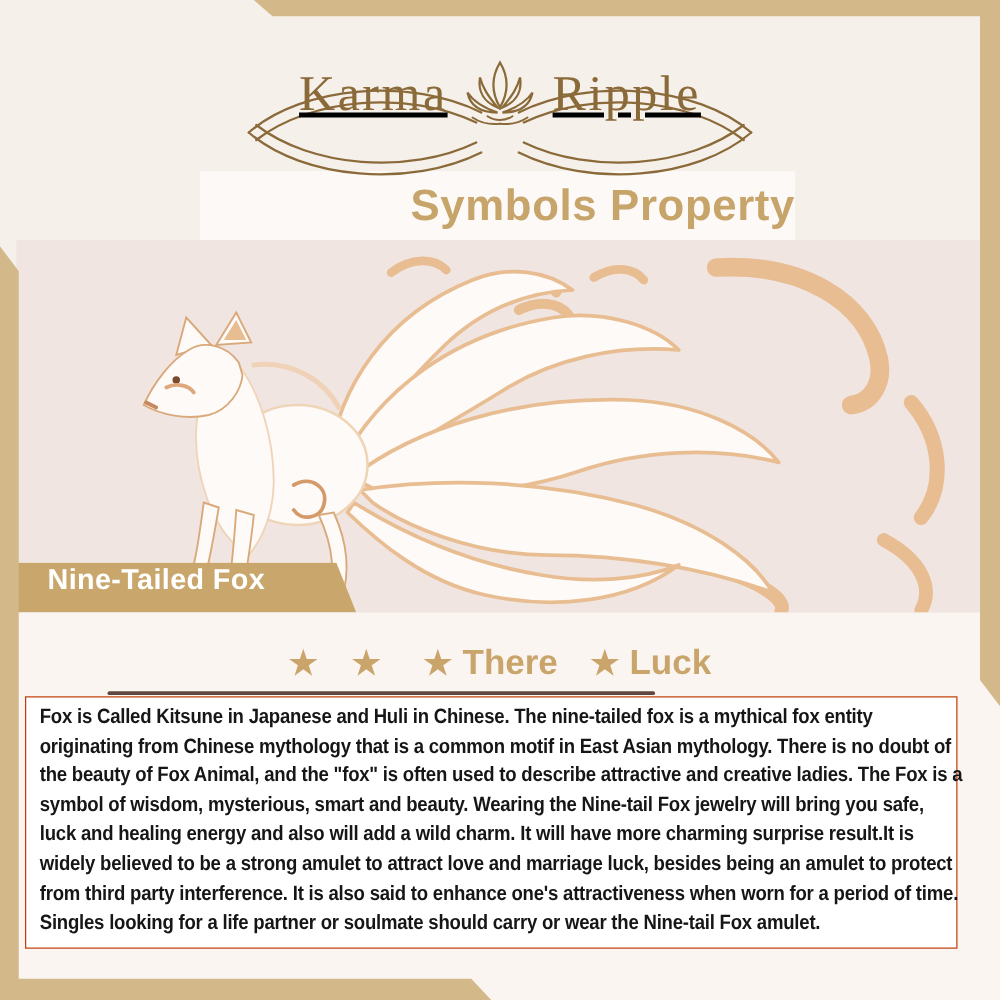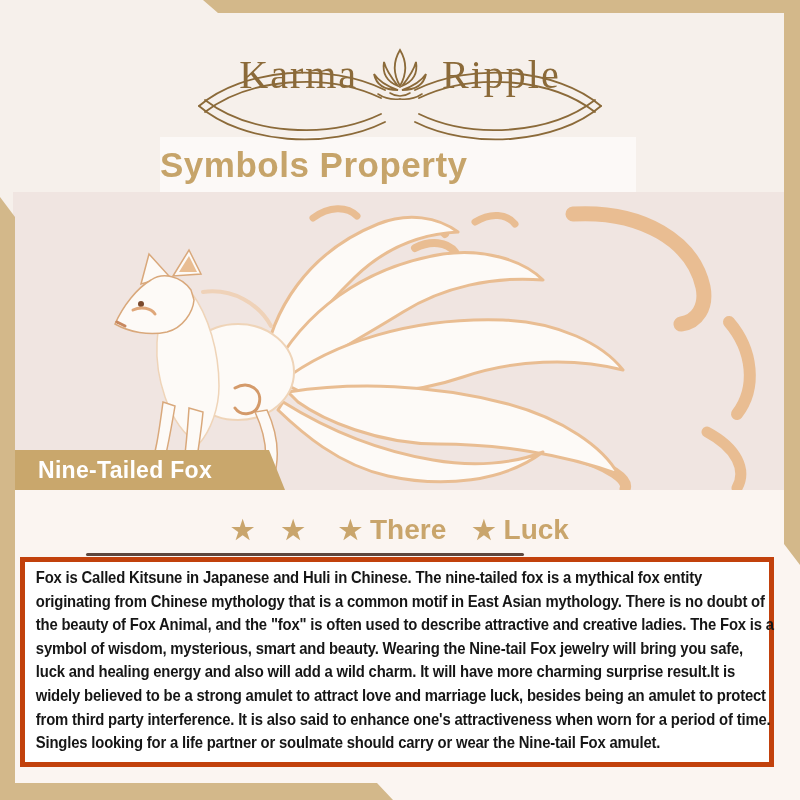--- a/index.html
+++ b/index.html
@@ -7,44 +7,44 @@
     width:800px;height:800px;position:relative;overflow:hidden;
     background:#F6F0EB;
     font-family:"Liberation Sans", sans-serif;
   }
   .abs{position:absolute;}
   
   .lower-section{left:0;top:490px;width:800px;height:310px;background:#FBF5F1;}
   
   .frame-svg{left:0;top:0;width:800px;height:800px;pointer-events:none;z-index:40;}
   
-  .logo-wrap{left:0;top:28px;width:800px;height:92px;display:flex;align-items:center;justify-content:center;z-index:5;}
+  .logo-wrap{left:0;top:28px;width:800px;height:92px;display:flex;align-items:center;justify-content:center;z-index:5;text-decoration:underline;}
   .logo-arcs{position:absolute;left:185px;top:32px;width:430px;height:88px;}
   .logo-text{font-family:"Liberation Serif", serif;font-size:40px;color:#8B6A39;letter-spacing:2px;z-index:2;}
   .lotus{width:64px;height:58px;margin:0 10px;z-index:2;}
   
-  .heading-band{left:160px;top:137px;width:476px;height:55px;background:#FCF9F7;display:flex;align-items:center;justify-content:flex-start;z-index:4;}
+  .heading-band{left:160px;top:137px;width:476px;height:55px;background:#FCF9F7;display:flex;align-items:center;justify-content:flex-end;z-index:4;}
   .heading-title{font-size:35px;font-weight:bold;color:#C6A46A;letter-spacing:0.5px;}
   
   .fox-banner{left:13px;top:192px;width:771px;height:298px;background:#F0E5E1;overflow:hidden;z-index:2;}
   .fox-svg{width:771px;height:298px;display:block;}
   
   .label-banner{left:13px;top:450px;width:272px;height:40px;background:#C9A76C;z-index:6;
     clip-path:polygon(0 0, calc(100% - 16px) 0, 100% 100%, 0 100%);
-    display:flex;align-items:center;}
+    display:flex;}
   .label-text{color:#FFFFFF;font-size:23px;font-weight:bold;padding-left:25px;letter-spacing:0.3px;}
   
   .traits-row{left:0;top:509px;width:800px;height:42px;display:flex;align-items:center;justify-content:center;gap:26px;z-index:6;}
   .trait{display:flex;align-items:center;color:#C9A56C;font-size:28px;font-weight:bold;}
   .trait .star{font-size:26px;margin-right:8px;}
   .trait.first .star{margin-right:1px;}
   
   .divider{left:86px;top:553px;width:438px;height:3px;background:#42281E;opacity:0.85;z-index:7;border-radius:2px;}
   
-  .desc-panel{left:20px;top:557px;width:744px;min-height:200px;background:#FFFFFF;border:5px solid #c2410c;z-index:6;}
+  .desc-panel{left:20px;top:557px;width:744px;min-height:200px;background:#FFFFFF;border:1px solid #c2410c;z-index:6;}
   .desc-text{
     width:822px;transform:scaleX(0.90);transform-origin:left top;
     font-size:16.5px;line-height:23.6px;font-weight:bold;letter-spacing:-0.2px;
     color:#161616;padding:4px 0 6px 12px;margin:0;
   }
 </style>
 </head>
 <body>
 
 <div class="abs lower-section"></div>

